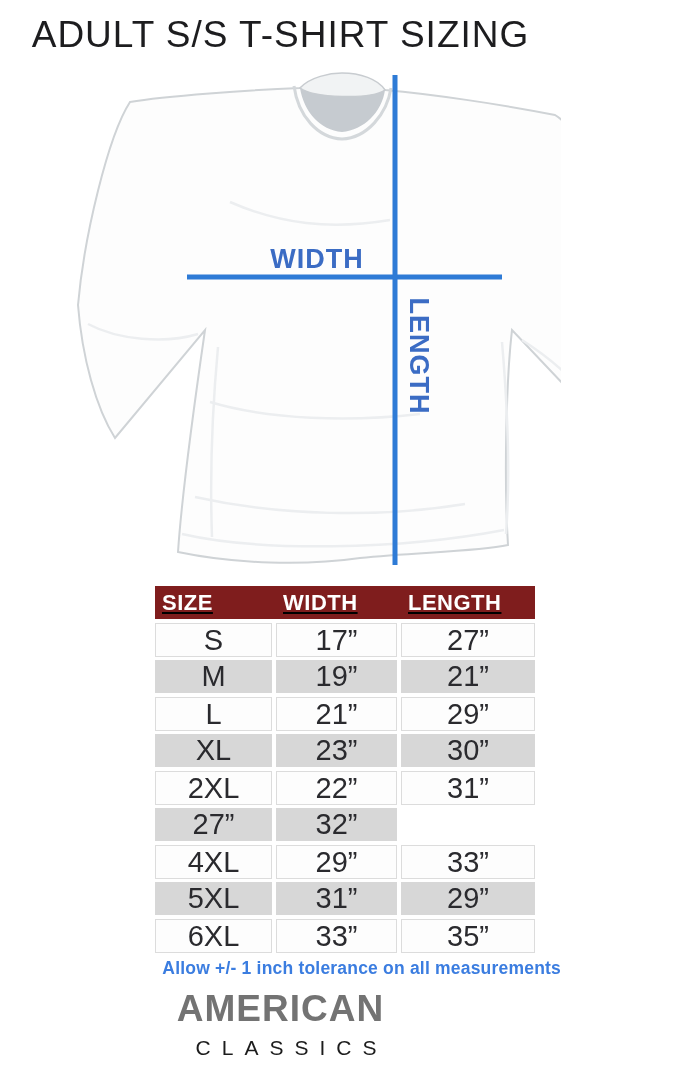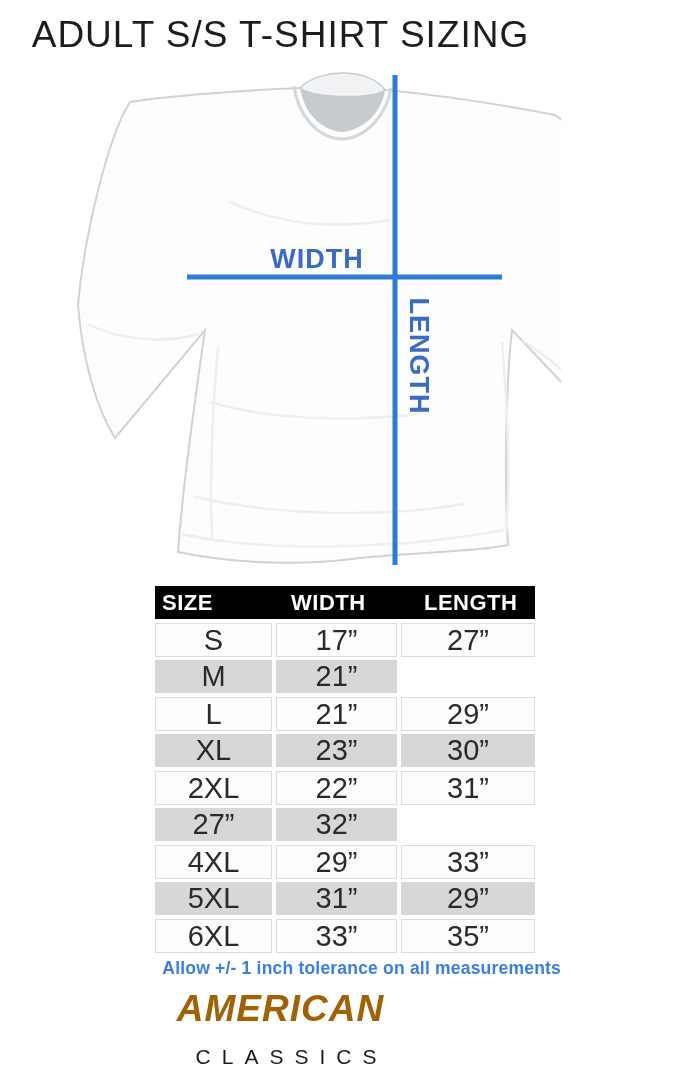--- a/index.html
+++ b/index.html
@@ -10,36 +10,36 @@
   .title{
     position:absolute;top:14px;left:0;right:0;margin:0;text-align:center;
     font-size:37px;line-height:42px;font-weight:300;letter-spacing:1px;color:#1d1d1f;
   }
   .shirt-area{position:absolute;left:70px;top:72px;width:560px;height:500px;}
   .shirt-area svg{position:absolute;left:0;top:0;overflow:visible;}
   .mlabel{position:absolute;font-weight:700;color:#3b6cc4;letter-spacing:1px;}
   .mlabel.width{left:187px;top:172px;width:120px;text-align:center;font-size:27px;}
   .mlabel.length{left:294px;top:266px;width:110px;height:29px;text-align:center;font-size:27px;transform:rotate(90deg);}
   .size-table{position:absolute;left:155px;top:586px;width:380px;}
-  .thead{display:grid;grid-template-columns:117px 121px 134px;column-gap:12px;background:#000000;height:33px;}
+  .thead{display:grid;grid-template-columns:117px 121px 134px;column-gap:4px;background:#7f1d1d;height:33px;text-decoration:underline;}
   .th{color:#ffffff;font-weight:700;font-size:22px;line-height:33px;padding-left:7px;letter-spacing:0.5px;}
   .trow{display:grid;grid-template-columns:117px 121px 134px;column-gap:4px;margin-top:4px;height:33px;}
   .td{
     text-align:center;font-size:29px;font-weight:300;line-height:32px;color:#2a2a2e;
     box-sizing:border-box;
   }
   .trow.odd .td{background:#fdfdfd;border:1px solid #dcdcdc;}
   .trow.even .td{background:#d7d7d7;}
   .note{
     position:absolute;top:958px;left:0;right:0;text-align:right;
     font-size:17.5px;font-weight:700;color:#3b7de0;letter-spacing:0.2px;
   }
   .brand{position:absolute;top:990px;left:0;right:0;text-align:center;}
-  .brand-top{font-size:37px;font-weight:800;letter-spacing:1px;color:#a16207;line-height:38px;font-style:italic;}
-  .brand-bottom{font-size:21px;font-weight:300;letter-spacing:11px;padding-left:22px;color:#1c1c1c;margin-top:17px;}
+  .brand-top{font-size:37px;font-weight:800;letter-spacing:1px;color:#737373;line-height:38px;}
+  .brand-bottom{font-size:21px;font-weight:300;letter-spacing:11px;padding-left:22px;color:#1c1c1c;margin-top:8px;}
 </style>
 </head>
 <body>
 
 <div class="page">
 
   <h1 class="title">ADULT S/S T-SHIRT SIZING</h1>
 
   <div class="shirt-area">
     <svg width="560" height="500" viewBox="0 0 560 500">
@@ -88,20 +88,21 @@
       <div class="th">LENGTH</div>
     </div>
 
     <div class="trow odd">
       <div class="td">S</div>
       <div class="td">17”</div>
       <div class="td">27”</div>
     </div>
     <div class="trow even">
       <div class="td">M</div>
+      <div class="td">19”</div>
       <div class="td">21”</div>
     </div>
     <div class="trow odd">
       <div class="td">L</div>
       <div class="td">21”</div>
       <div class="td">29”</div>
     </div>
     <div class="trow even">
       <div class="td">XL</div>
       <div class="td">23”</div>

